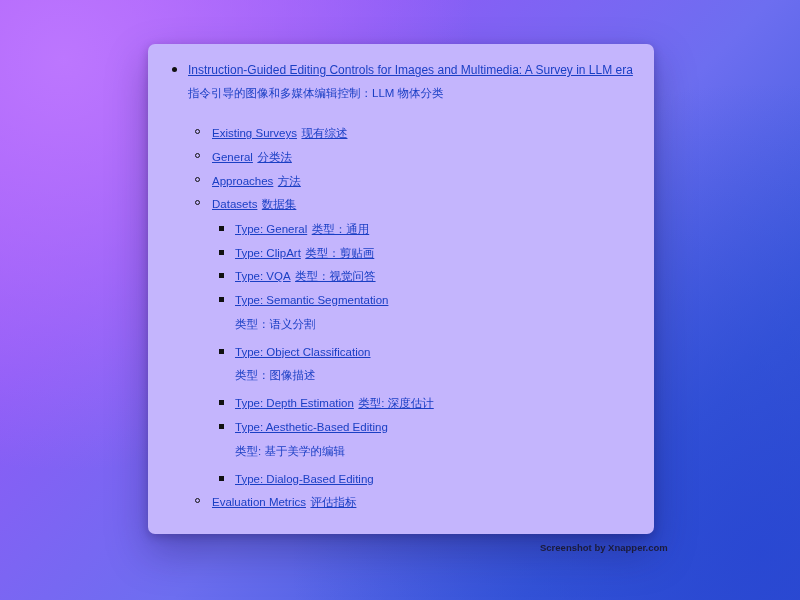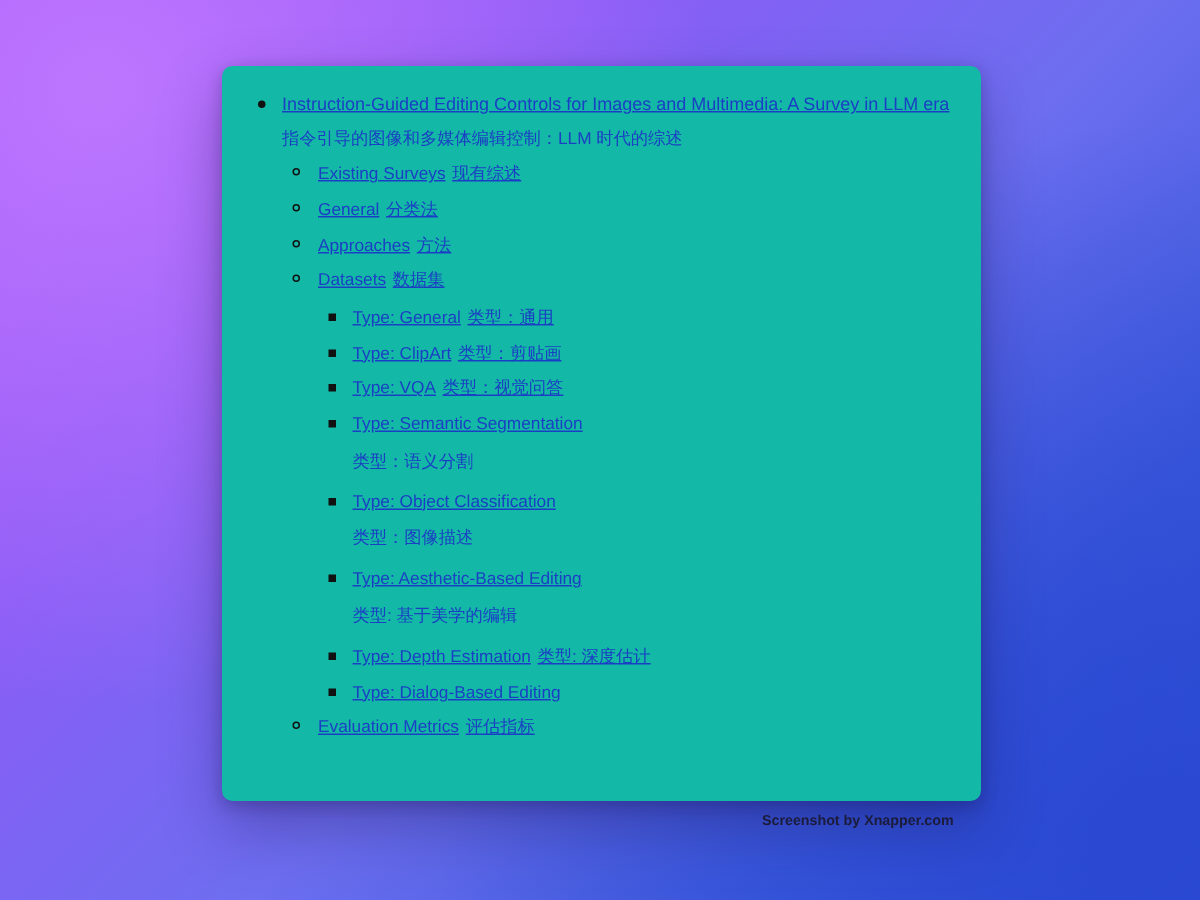--- a/index.html
+++ b/index.html
@@ -19,21 +19,21 @@
     inset: 0;
     background: radial-gradient(circle at 8% 10%, rgba(190,120,255,0.95) 0%, rgba(160,90,245,0.0) 45%),
                 radial-gradient(circle at 95% 92%, rgba(40,70,210,0.85) 0%, rgba(40,70,210,0.0) 50%);
   }
   .card {
     position: absolute;
     left: 148px;
     top: 44px;
     width: 506px;
     height: 490px;
-    background: #14b8a6;
+    background: #c4b5fd;
     border-radius: 7px;
     box-shadow: 0 18px 40px rgba(30, 20, 90, 0.35), 0 3px 10px rgba(20, 10, 60, 0.25);
     overflow: hidden;
   }
   .card-inner {
     padding: 16px 18px 10px 18px;
     box-sizing: border-box;
     height: 100%;
   }
   ul {
@@ -52,21 +52,21 @@
     content: "";
     position: absolute;
     left: 6px;
     top: 7px;
     width: 5px;
     height: 5px;
     border-radius: 50%;
     background: #111;
   }
   .lvl2 {
-    margin-top: 6px;
+    margin-top: 22px;
   }
   .lvl2 > li {
     padding-left: 24px;
     margin-bottom: 5px;
   }
   .lvl2 > li:before {
     content: "";
     position: absolute;
     left: 7px;
     top: 6px;
@@ -128,38 +128,38 @@
   .wm-outer {
     position: absolute;
     left: 0;
     top: 0;
     width: 800px;
     height: 600px;
     pointer-events: none;
   }
   .wm-text {
     position: absolute;
-    left: 508px;
+    left: 540px;
     top: 542px;
     font-size: 9.5px;
     color: #1b1b3a;
     font-weight: bold;
   }
 </style>
 </head>
 <body>
 
 <div class="backdrop"></div>
 
 <div class="card">
   <div class="card-inner">
     <ul class="lvl1">
       <li>
         <a class="link top">Instruction-Guided Editing Controls for Images and Multimedia: A Survey in LLM era</a>
-        <span class="title-cn">指令引导的图像和多媒体编辑控制：LLM 时代的综述</span>
+        <span class="title-cn">指令引导的图像和多媒体编辑控制：LLM 物体分类</span>
 
         <ul class="lvl2">
           <li>
             <a class="link">Existing Surveys</a>
             <span class="cn cn-underline">现有综述</span>
           </li>
           <li>
             <a class="link">General</a>
             <span class="cn cn-underline">分类法</span>
           </li>
@@ -186,26 +186,26 @@
               </li>
               <li>
                 <a class="link">Type: Semantic Segmentation</a>
                 <span class="sub-cn">类型：语义分割</span>
               </li>
               <li>
                 <a class="link">Type: Object Classification</a>
                 <span class="sub-cn">类型：图像描述</span>
               </li>
               <li>
+                <a class="link">Type: Depth Estimation</a>
+                <span class="cn cn-underline">类型: 深度估计</span>
+              </li>
+              <li>
                 <a class="link">Type: Aesthetic-Based Editing</a>
                 <span class="sub-cn">类型: 基于美学的编辑</span>
-              </li>
-              <li>
-                <a class="link">Type: Depth Estimation</a>
-                <span class="cn cn-underline">类型: 深度估计</span>
               </li>
               <li>
                 <a class="link">Type: Dialog-Based Editing</a>
               </li>
             </ul>
           </li>
           <li>
             <a class="link">Evaluation Metrics</a>
             <span class="cn cn-underline">评估指标</span>
           </li>

